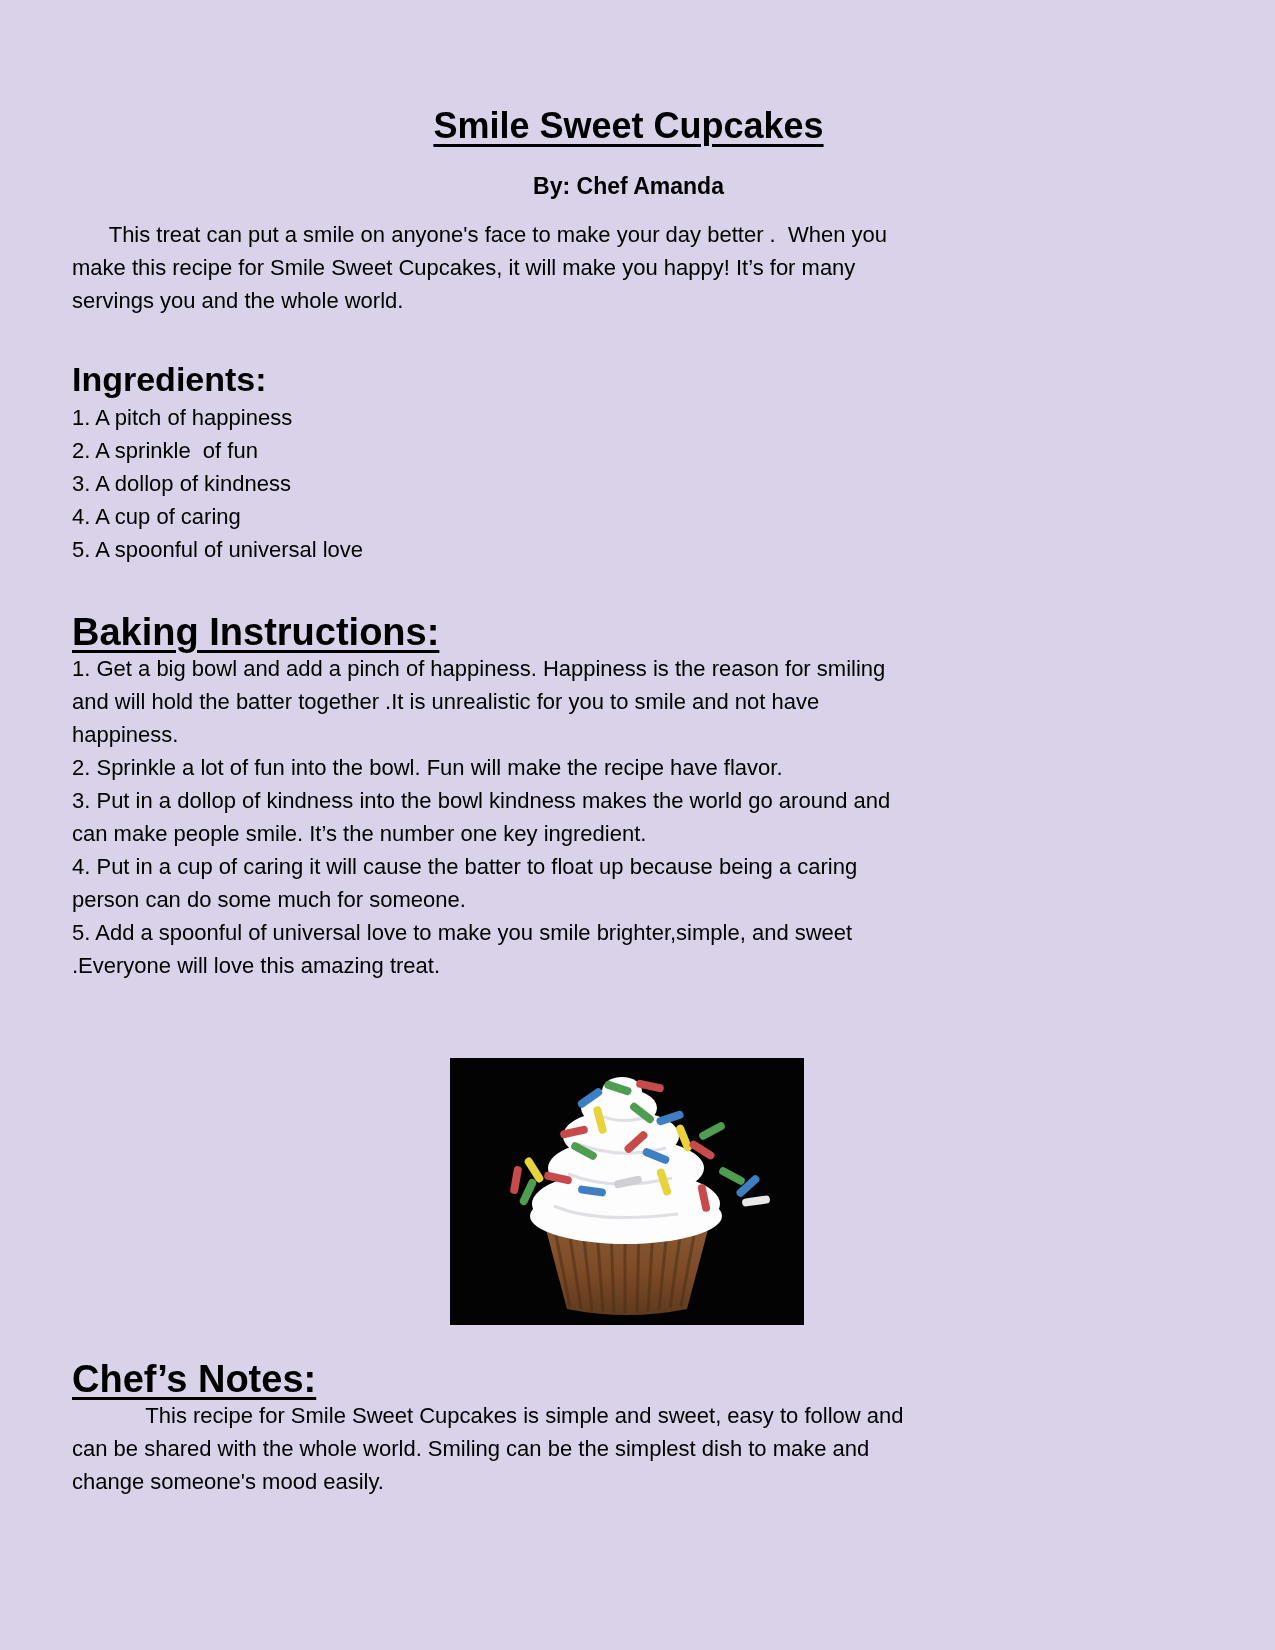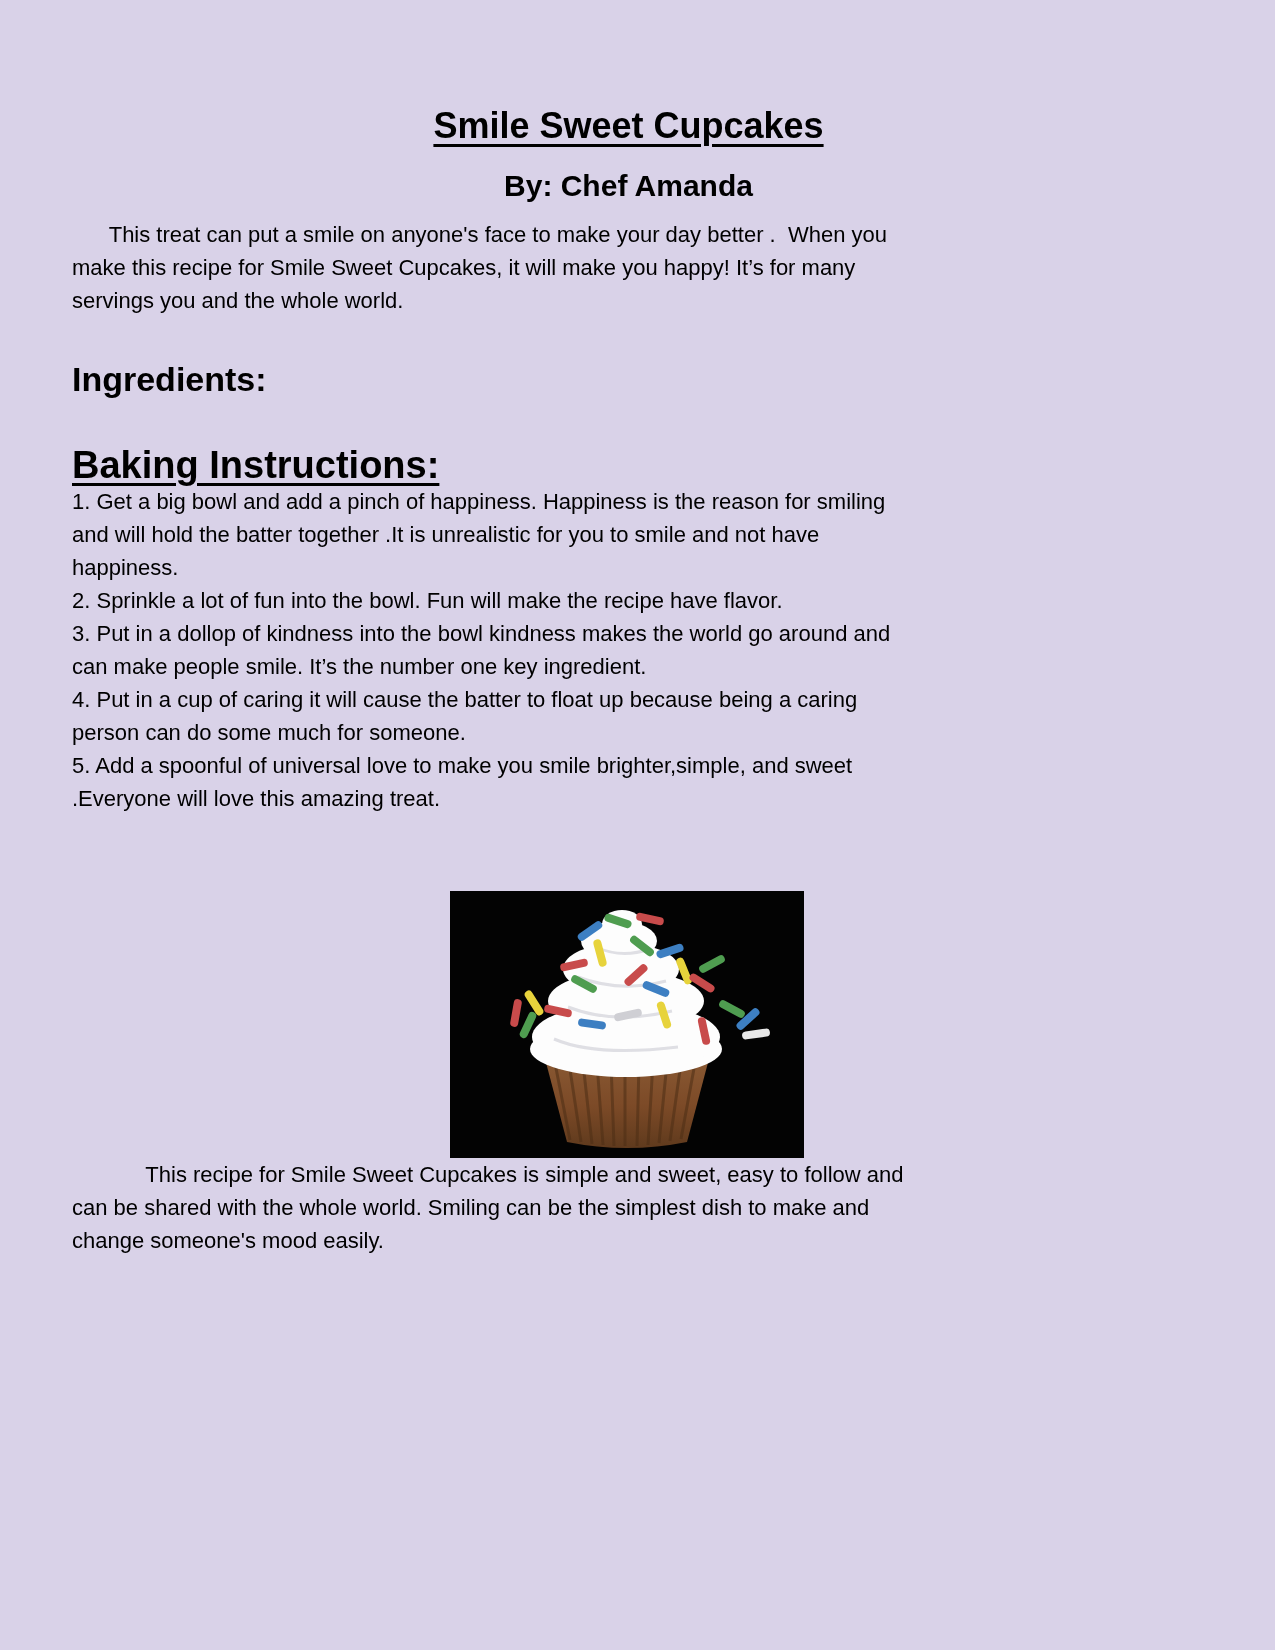--- a/index.html
+++ b/index.html
@@ -18,21 +18,21 @@
   .title {
     margin:0;
     font-size:36px; line-height:44px; font-weight:bold;
     text-align:center;
     text-decoration:underline;
     text-decoration-thickness:3px;
     text-underline-offset:6px;
   }
   .byline {
     margin-top:24px;
-    font-size:30px; line-height:28px; font-weight:bold;
+    font-size:23px; line-height:28px; font-weight:bold;
     text-align:center;
   }
   .body-text {
     margin:0;
     font-size:22px; line-height:33px;
     white-space:pre-wrap;
   }
   .intro { margin-top:18px; }
   .heading-lg {
     margin:42px 0 0 0;
@@ -63,20 +63,25 @@
 
   <h1 class="title">Smile Sweet Cupcakes</h1>
 
   <div class="byline">By: Chef Amanda</div>
 
   <p class="body-text intro">      This treat can put a smile on anyone's face to make your day better .  When you
 make this recipe for Smile Sweet Cupcakes, it will make you happy! It’s for many
 servings you and the whole world.</p>
 
   <h2 class="heading-lg">Ingredients:</h2>
+  <div class="body-text ingredients-list">1. A pitch of happiness
+2. A sprinkle  of fun
+3. A dollop of kindness
+4. A cup of caring
+5. A spoonful of universal love</div>
 
   <h3 class="heading-md">Baking Instructions:</h3>
   <div class="body-text">1. Get a big bowl and add a pinch of happiness. Happiness is the reason for smiling
 and will hold the batter together .It is unrealistic for you to smile and not have
 happiness.
 2. Sprinkle a lot of fun into the bowl. Fun will make the recipe have flavor.
 3. Put in a dollop of kindness into the bowl kindness makes the world go around and
 can make people smile. It’s the number one key ingredient.
 4. Put in a cup of caring it will cause the batter to float up because being a caring
 person can do some much for someone.
@@ -149,17 +154,18 @@
         <rect x="-14" y="-4" width="28" height="8" rx="4" fill="#e7d33c" transform="translate(214 124) rotate(72)"></rect>
         <rect x="-14" y="-4" width="28" height="8" rx="4" fill="#c84b4b" transform="translate(254 140) rotate(78)"></rect>
         <rect x="-14" y="-4" width="28" height="8" rx="4" fill="#4f9d50" transform="translate(282 118) rotate(28)"></rect>
         <rect x="-14" y="-4" width="28" height="8" rx="4" fill="#3d7fc2" transform="translate(298 128) rotate(-42)"></rect>
         <rect x="-14" y="-4" width="28" height="8" rx="4" fill="#e8e8e8" transform="translate(306 143) rotate(-8)"></rect>
         <rect x="-14" y="-4" width="28" height="8" rx="4" fill="#c84b4b" transform="translate(66 122) rotate(-80)"></rect>
       </g>
     </svg>
   </div>
 
+  <h3 class="heading-md notes-heading">Chef’s Notes:</h3>
   <div class="body-text">            This recipe for Smile Sweet Cupcakes is simple and sweet, easy to follow and
 can be shared with the whole world. Smiling can be the simplest dish to make and
 change someone's mood easily.</div>
 
 </div>
 
 </body></html>

